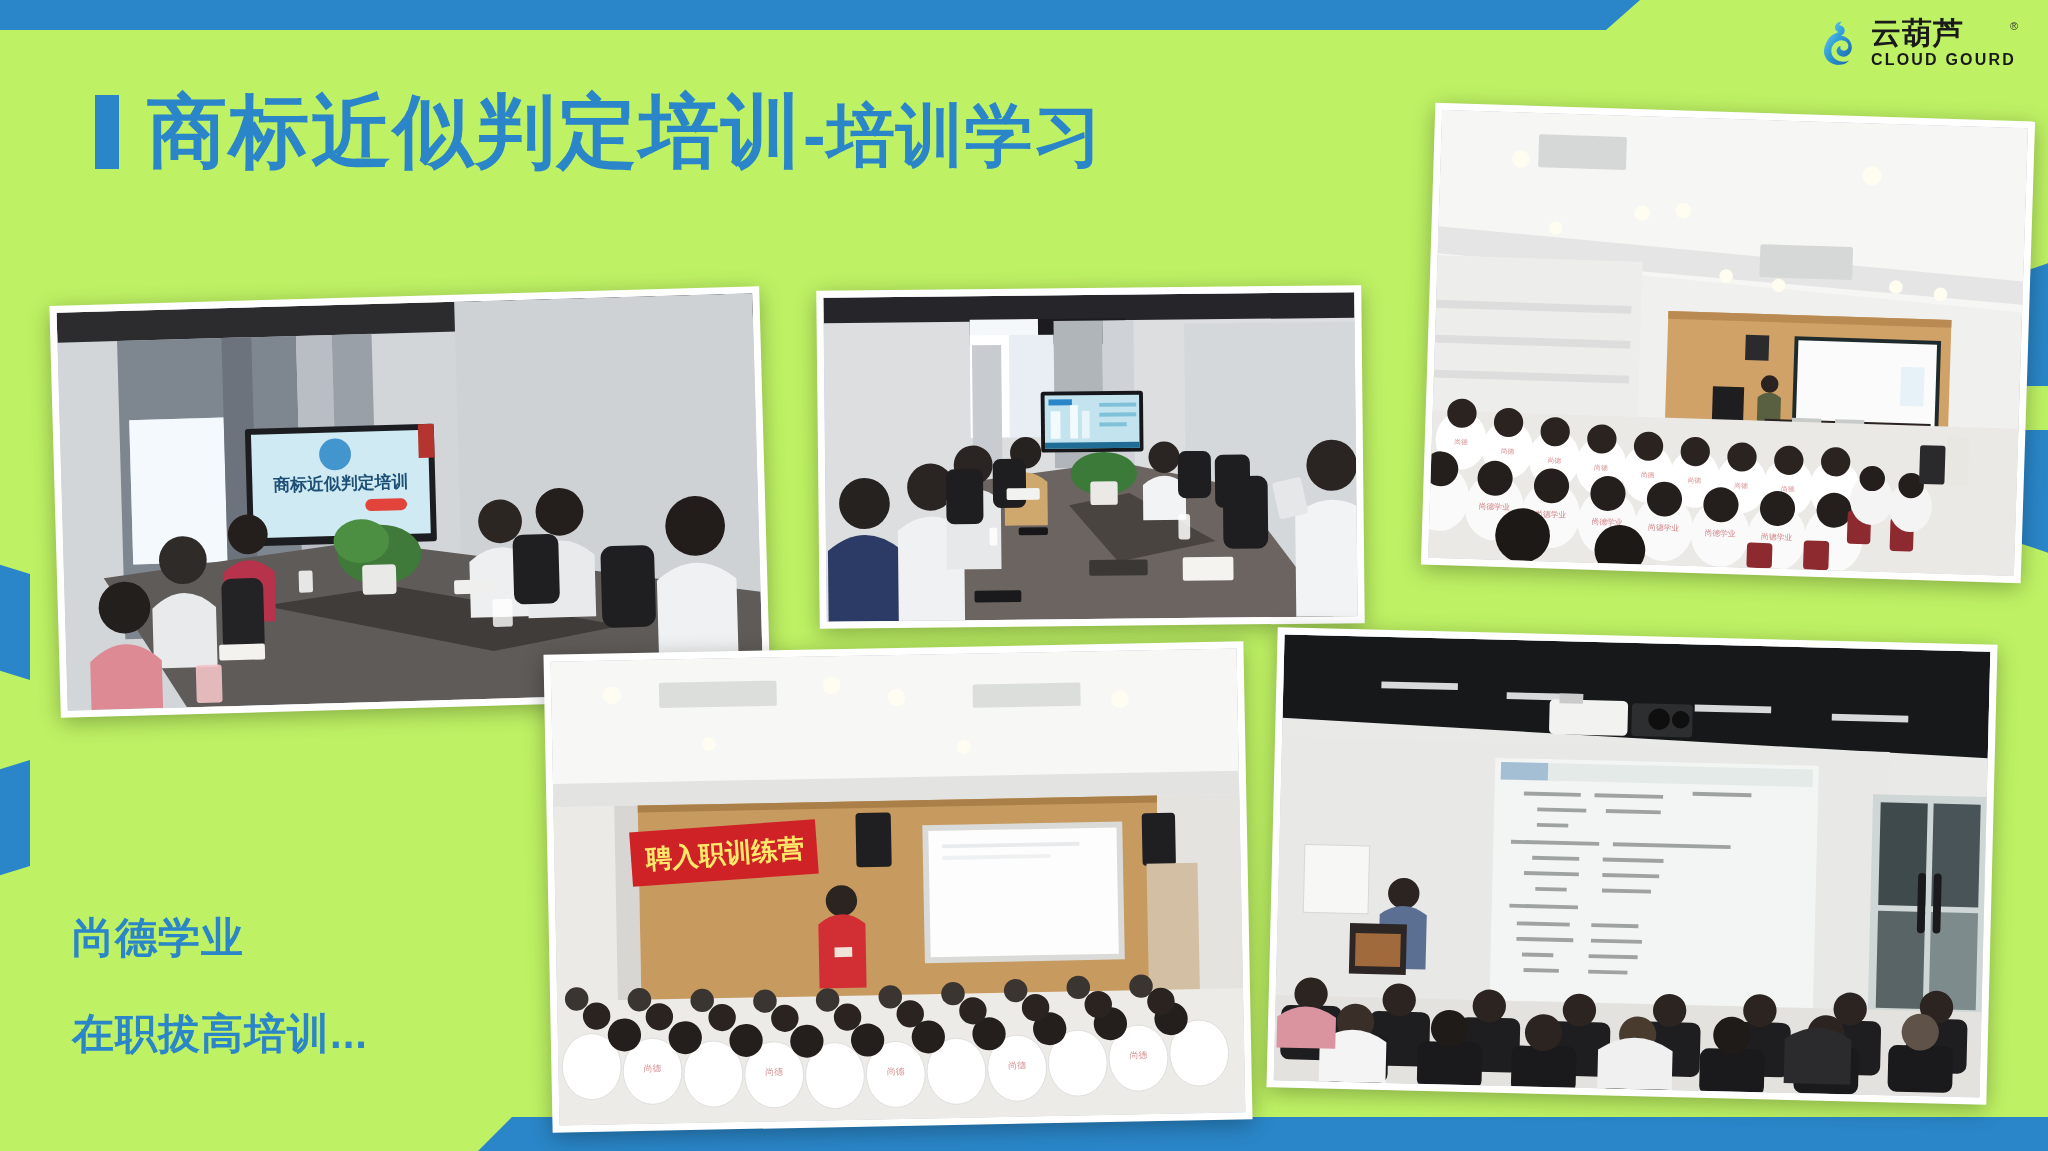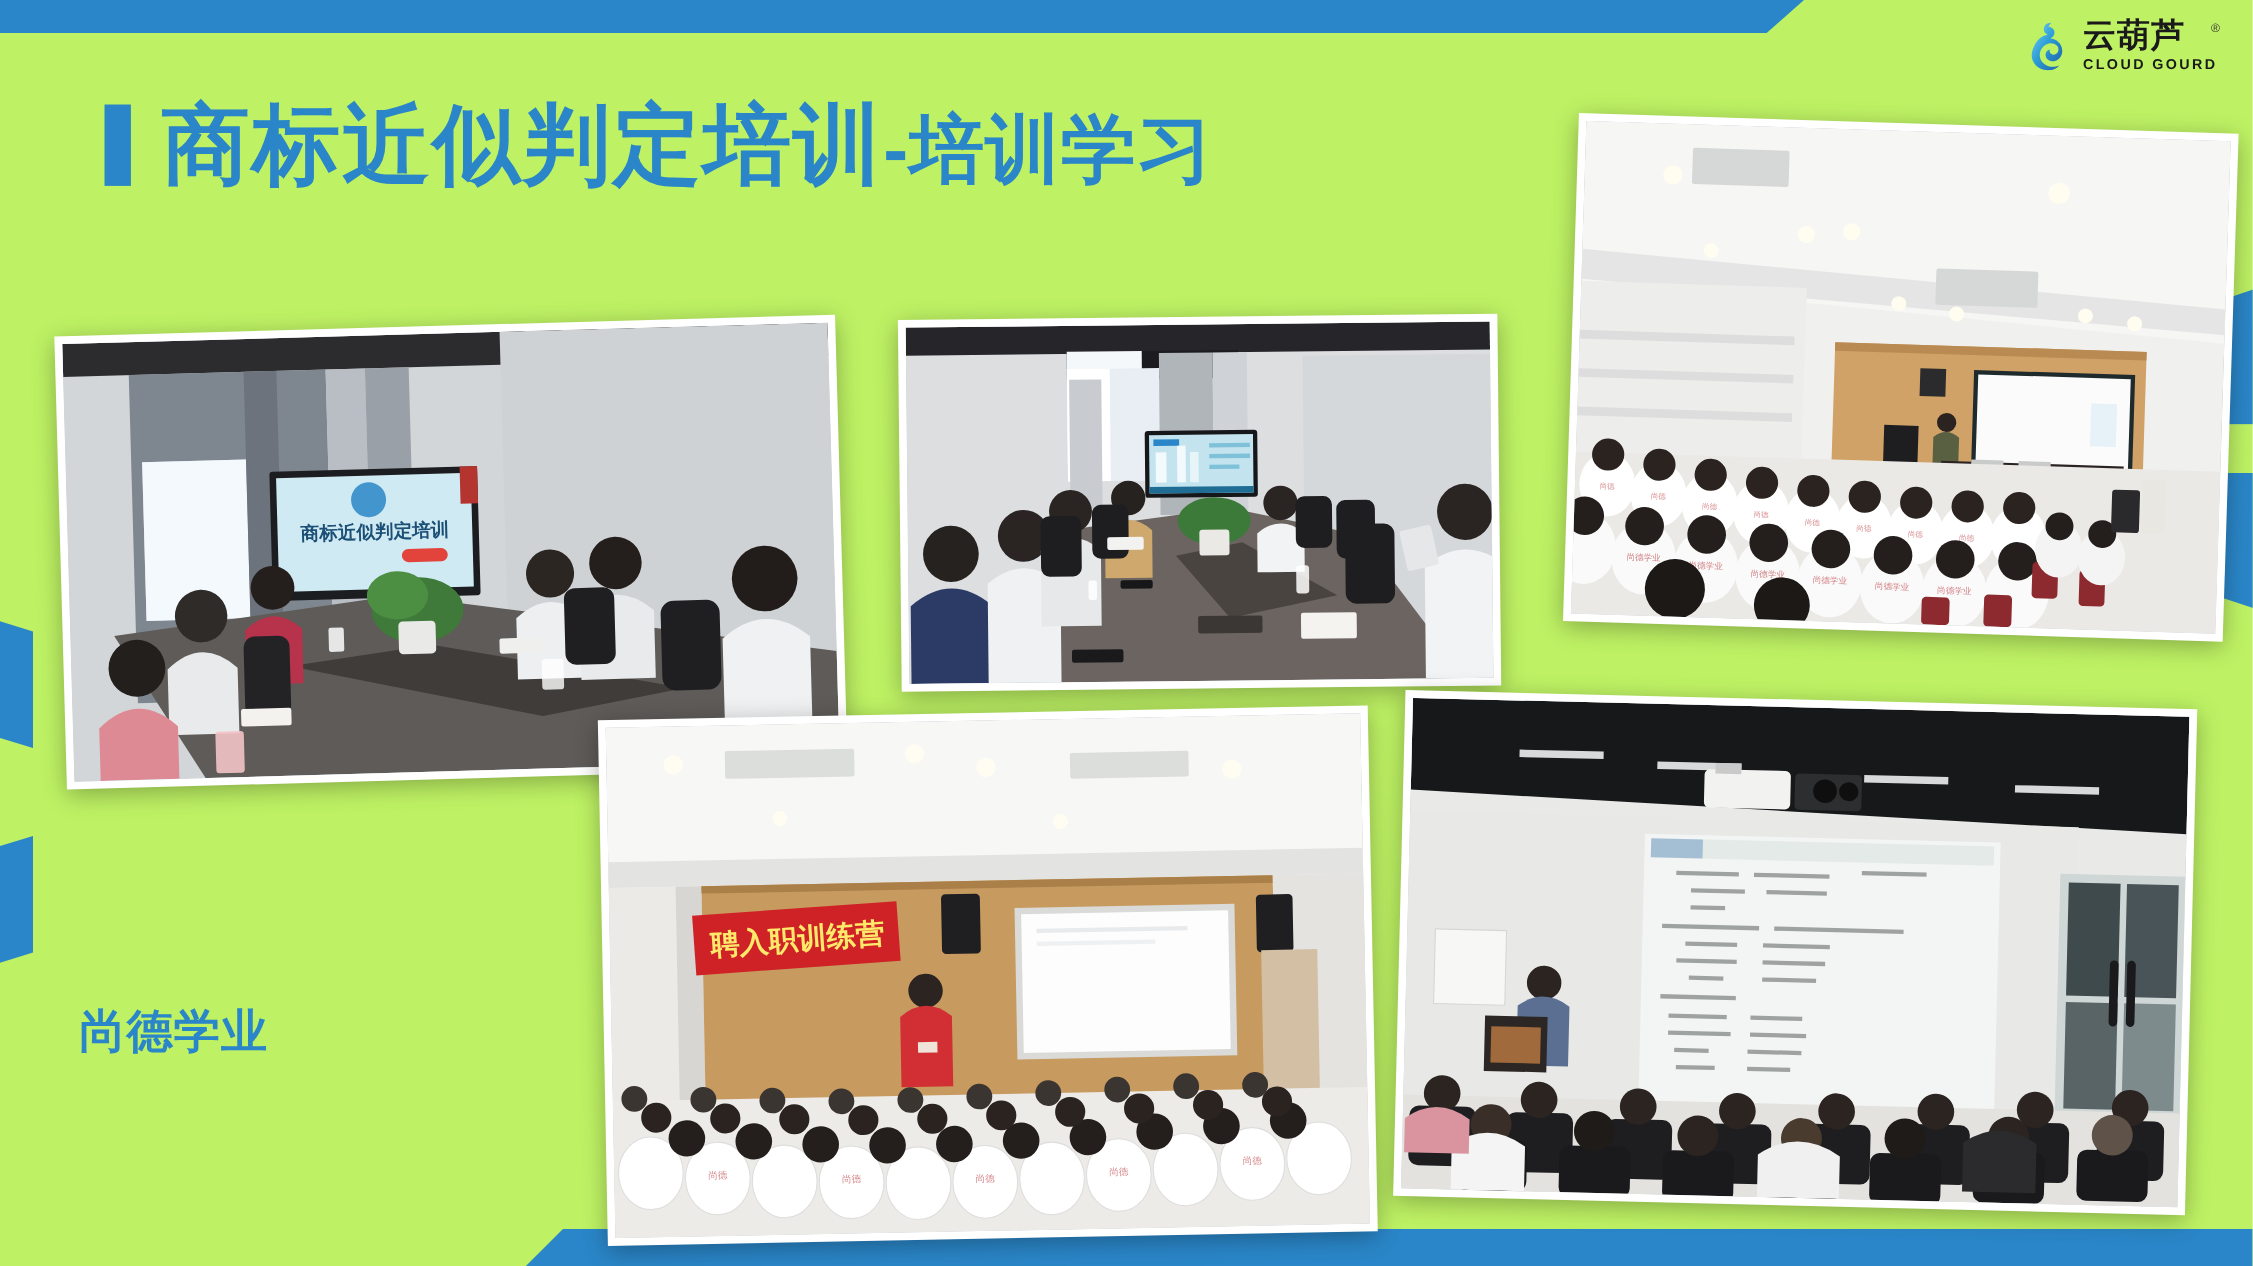--- a/index.html
+++ b/index.html
@@ -84,21 +84,21 @@
   .logo-words { display: flex; flex-direction: column; line-height: 1; }
   .logo-cn {
     font-size: 30px; font-weight: bold; color: #1a1a1a;
     letter-spacing: 1px; position: relative;
   }
   .logo-reg {
     position: absolute; right: -14px; top: -4px;
     font-size: 11px; font-weight: normal; color: #333;
   }
   .logo-en {
-    font-size: 13px; font-weight: bold; color: #1a1a1a;
+    font-size: 16px; font-weight: bold; color: #1a1a1a;
     letter-spacing: 2.2px; margin-top: 4px;
   }
 
   
   .captions {
     position: absolute; left: 72px; top: 910px;
     display: flex; flex-direction: column; gap: 40px;
   }
   .caption {
     font-size: 42px; font-weight: bold; color: #2a86c8;
@@ -180,20 +180,21 @@
     <span class="logo-reg" style="position:absolute; right:-2px; top:2px;">®</span>
   </div>
 
   <div class="title-row">
     <div class="title-accent"></div>
     <div class="title-text"><span>商标近似判定培训</span><span class="title-sub">-培训学习</span></div>
   </div>
 
   <div class="captions">
     <div class="caption">尚德学业</div>
+    <div class="caption">在职拔高培训...</div>
   </div>
 
   <div class="photo" id="photo-meeting-trademark">
     <div class="inner">
       <svg viewBox="0 0 700 400" preserveAspectRatio="none" xmlns="http://www.w3.org/2000/svg">
         <rect width="700" height="400" fill="#d3d6d9"></rect>
         <rect x="0" y="0" width="700" height="30" fill="#2c2c2e"></rect>
         <rect x="400" y="0" width="300" height="330" fill="#cfd2d5"></rect>
         <rect x="60" y="30" width="180" height="300" fill="#7e8690"></rect>
         <rect x="70" y="110" width="95" height="145" fill="#eef4f8"></rect>

